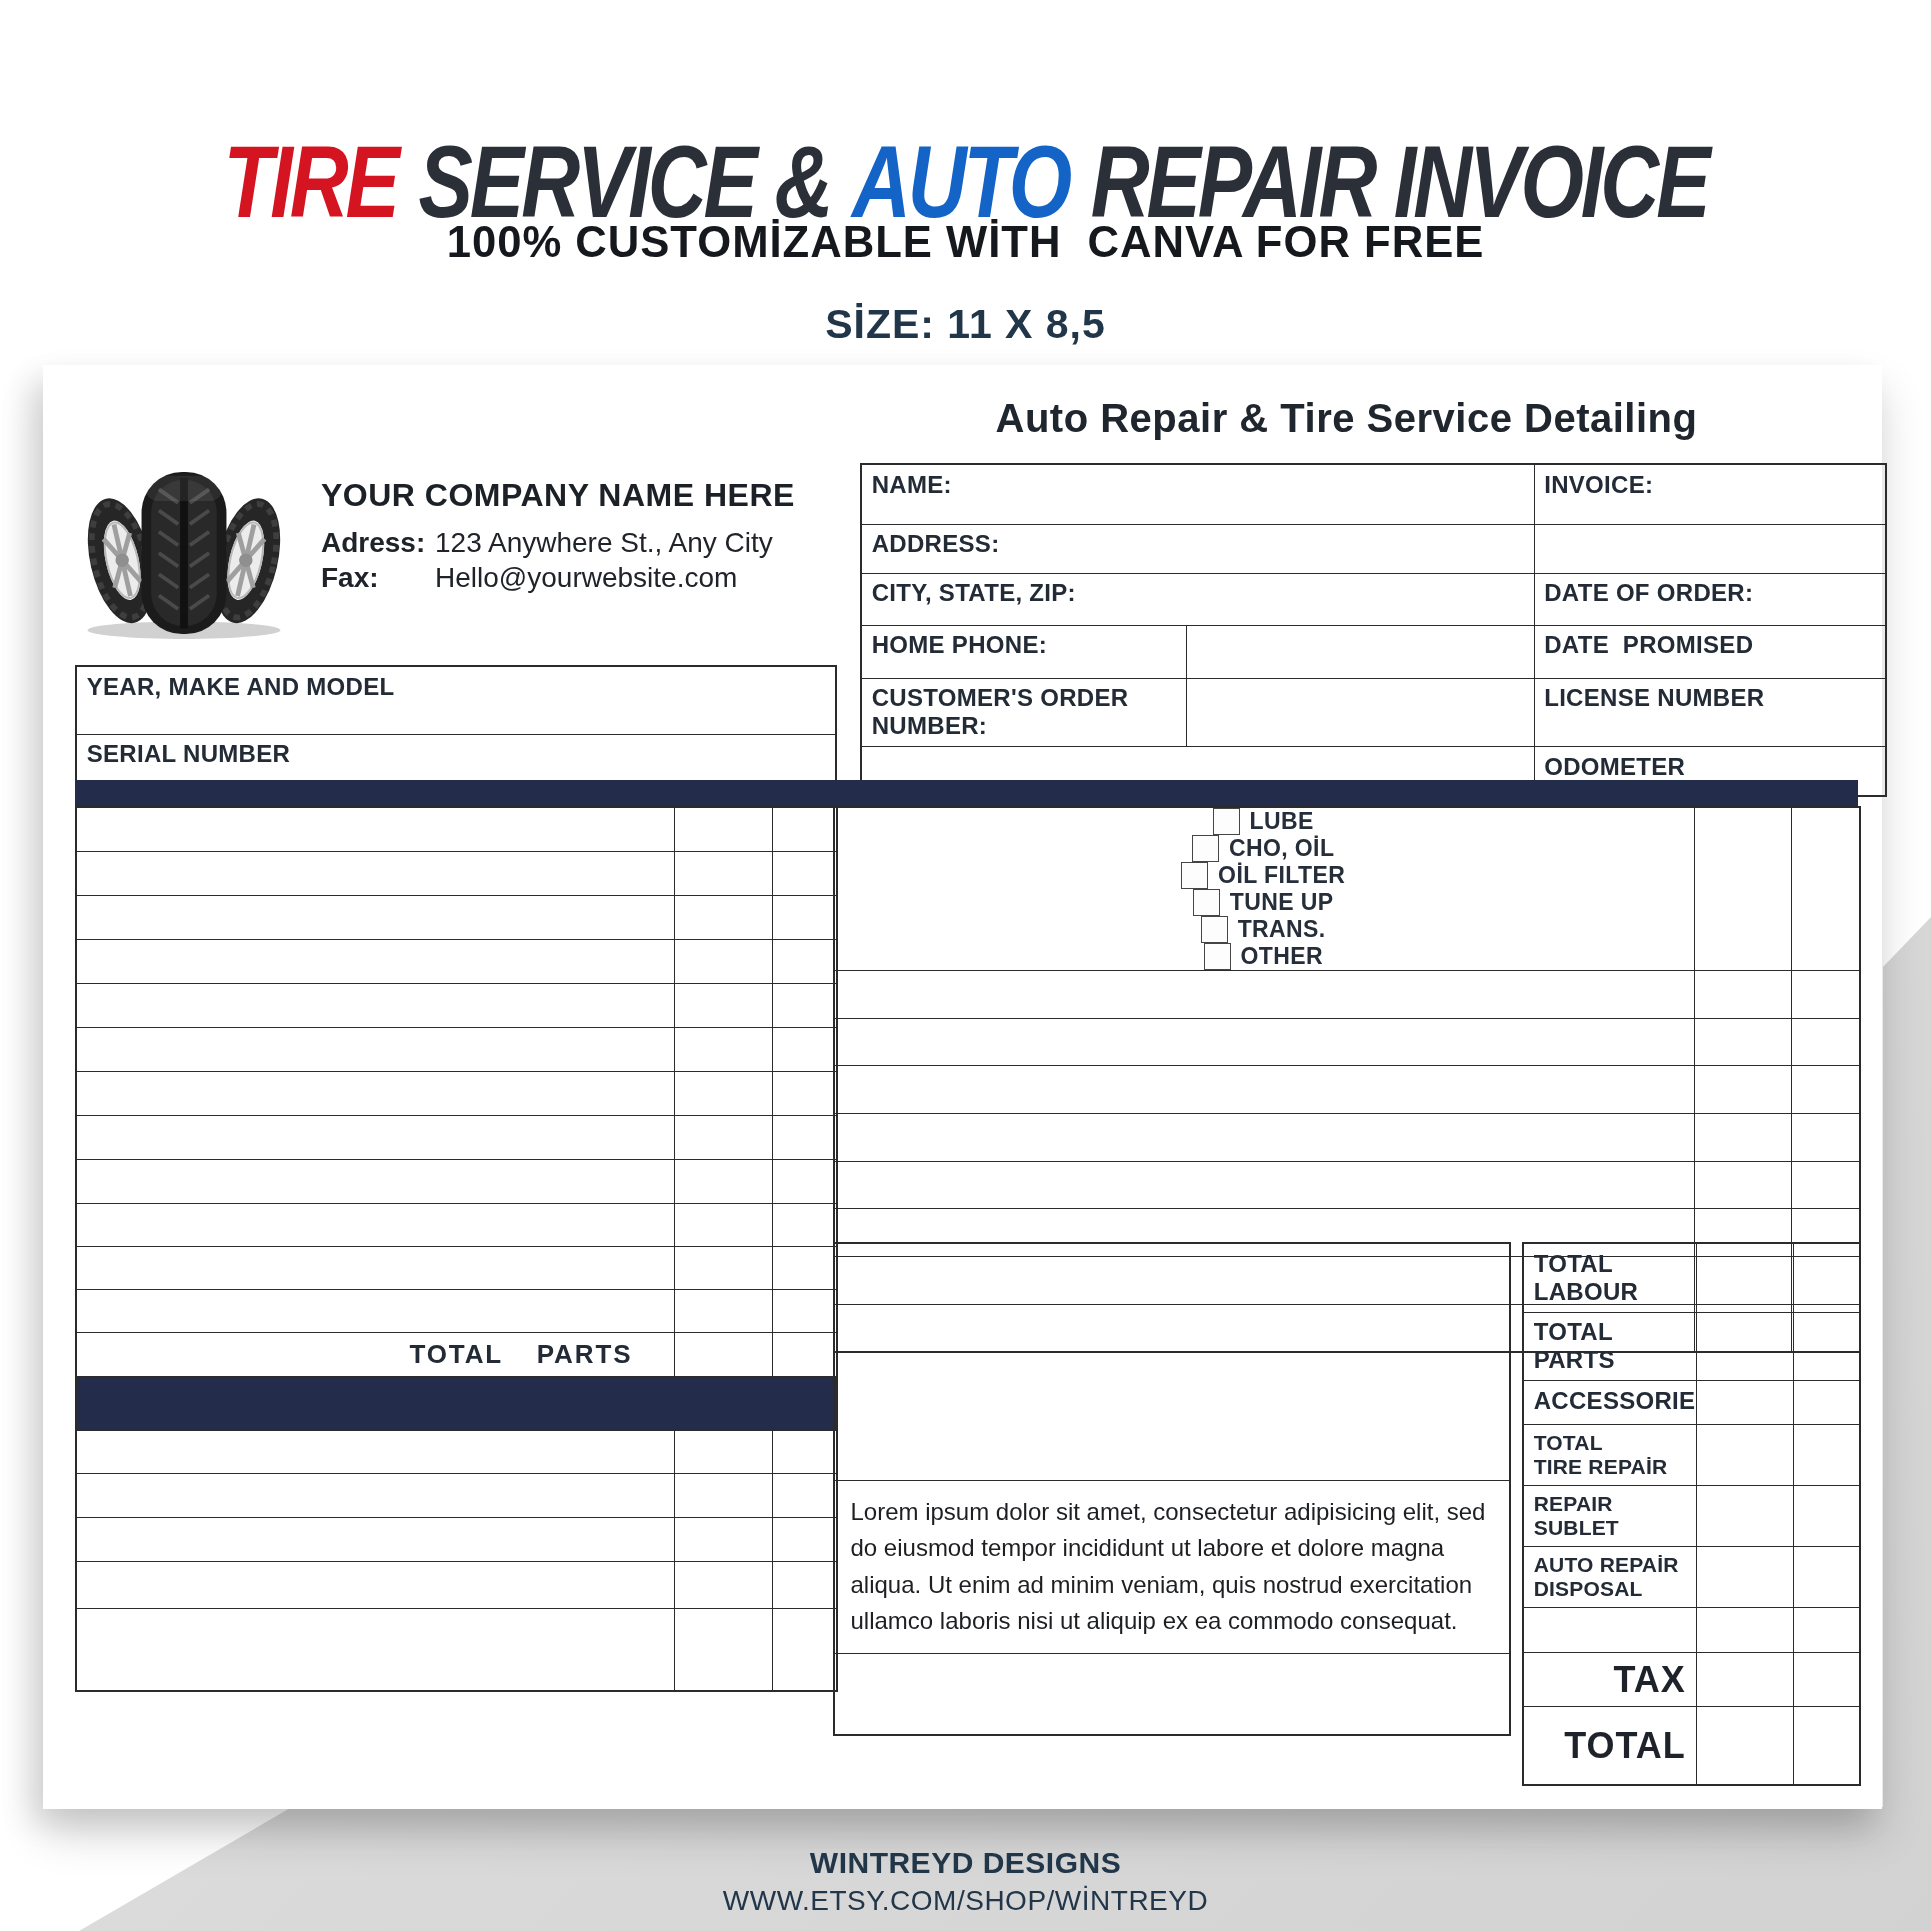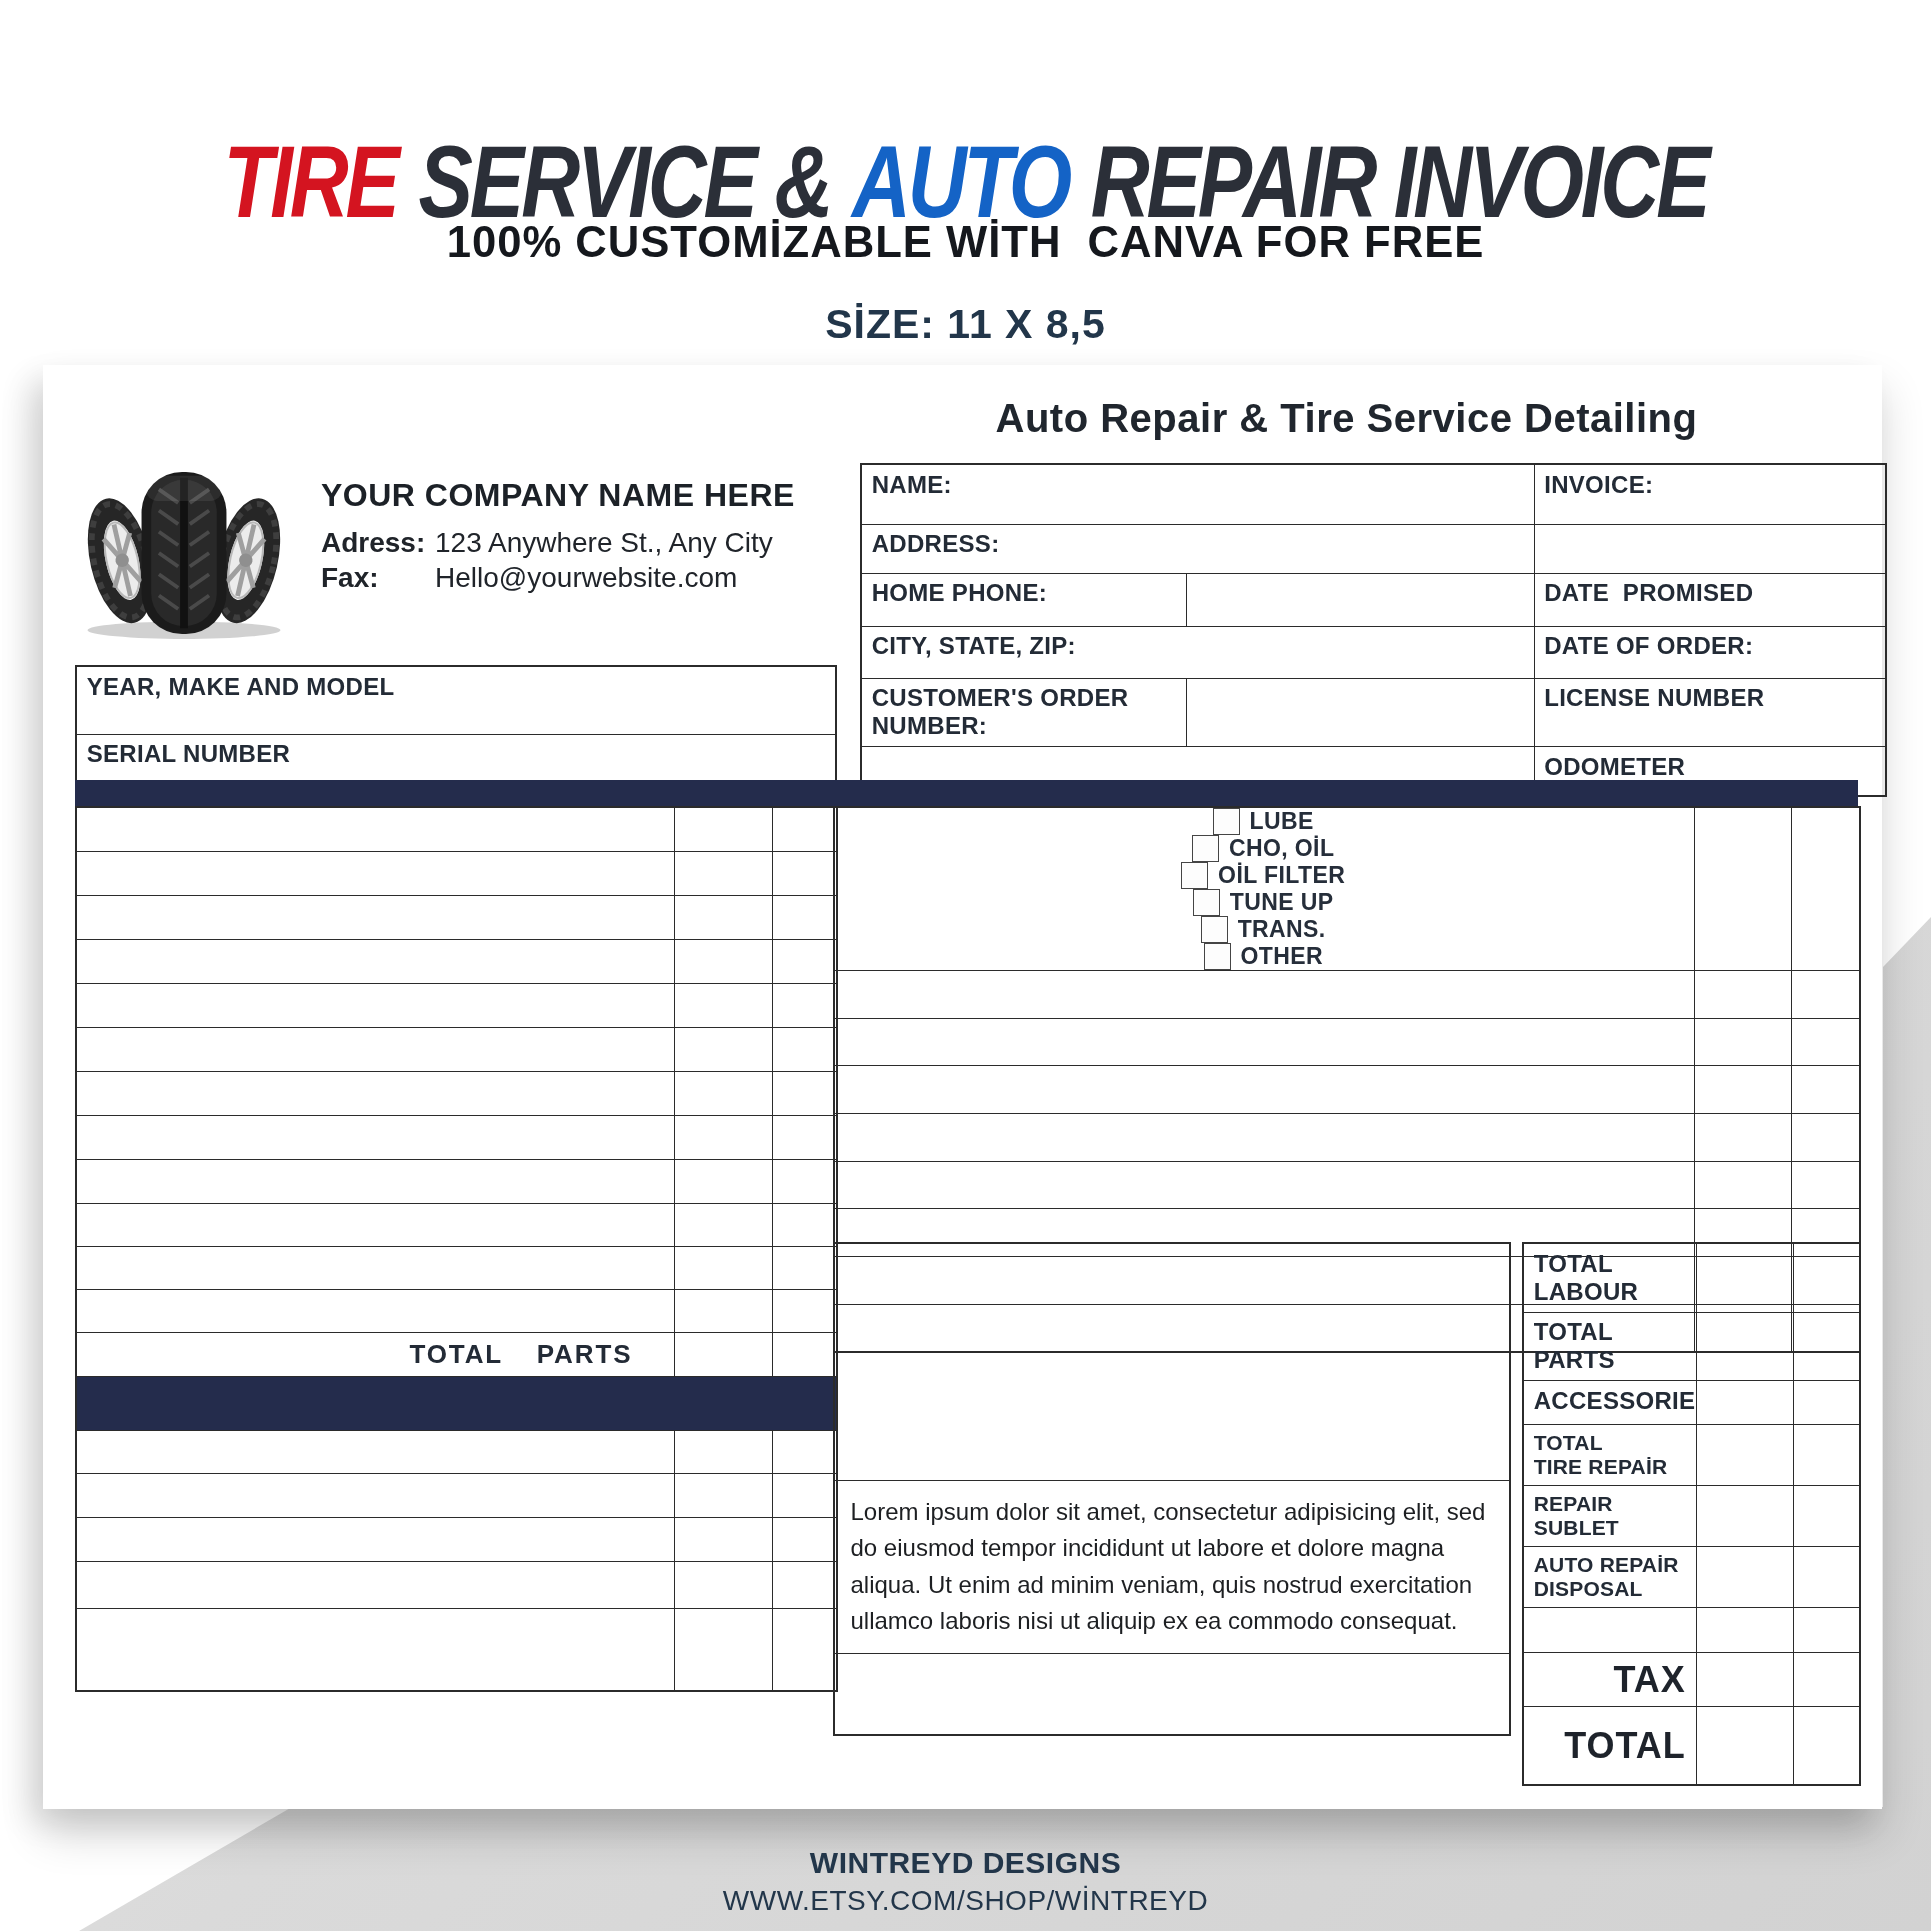--- a/index.html
+++ b/index.html
@@ -137,29 +137,29 @@
       </colgroup>
     <tbody>
         <tr style="height:60px">
       <td colspan="2"><span class="flabel">NAME:</span></td>
       <td><span class="flabel">INVOICE:</span></td>
     </tr>
     <tr style="height:49px">
       <td colspan="2"><span class="flabel">ADDRESS:</span></td>
       <td></td>
     </tr>
+    <tr style="height:52px">
+      <td colspan="2"><span class="flabel">CITY, STATE, ZIP:</span></td>
+      <td><span class="flabel">DATE OF ORDER:</span></td>
+    </tr>
     <tr style="height:53px">
       <td><span class="flabel">HOME PHONE:</span></td>
       <td></td>
       <td><span class="flabel">DATE&nbsp; PROMISED</span></td>
     </tr>
-    <tr style="height:52px">
-      <td colspan="2"><span class="flabel">CITY, STATE, ZIP:</span></td>
-      <td><span class="flabel">DATE OF ORDER:</span></td>
-    </tr>
     <tr style="height:53px">
       <td><span class="flabel">CUSTOMER'S ORDER NUMBER:</span></td>
       <td></td>
       <td><span class="flabel">LICENSE NUMBER</span></td>
     </tr>
     <tr style="height:49px">
       <td colspan="2"></td>
       <td><span class="flabel">ODOMETER</span></td>
     </tr>
   </tbody>

